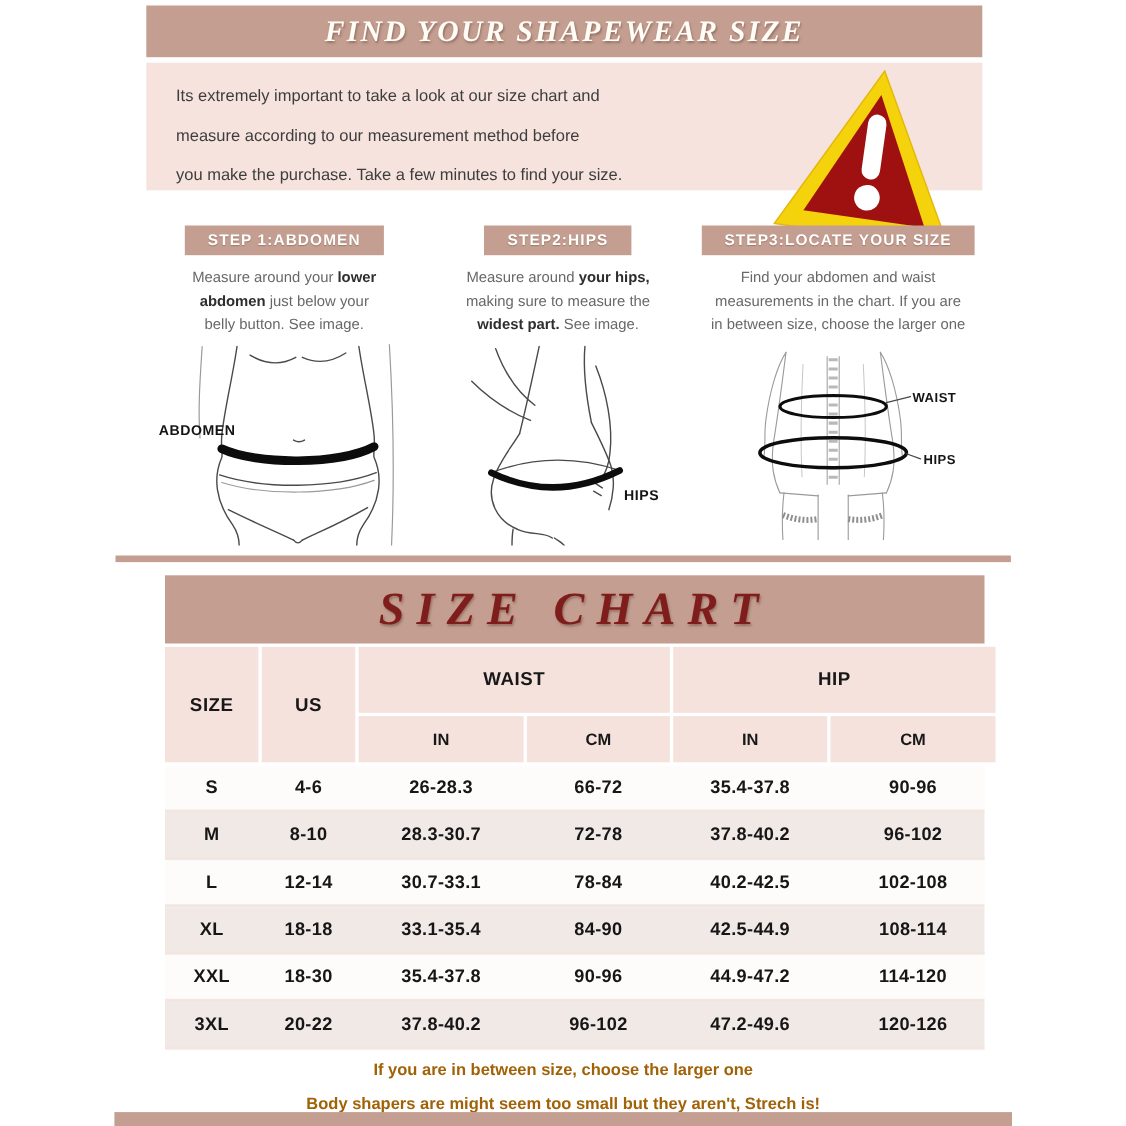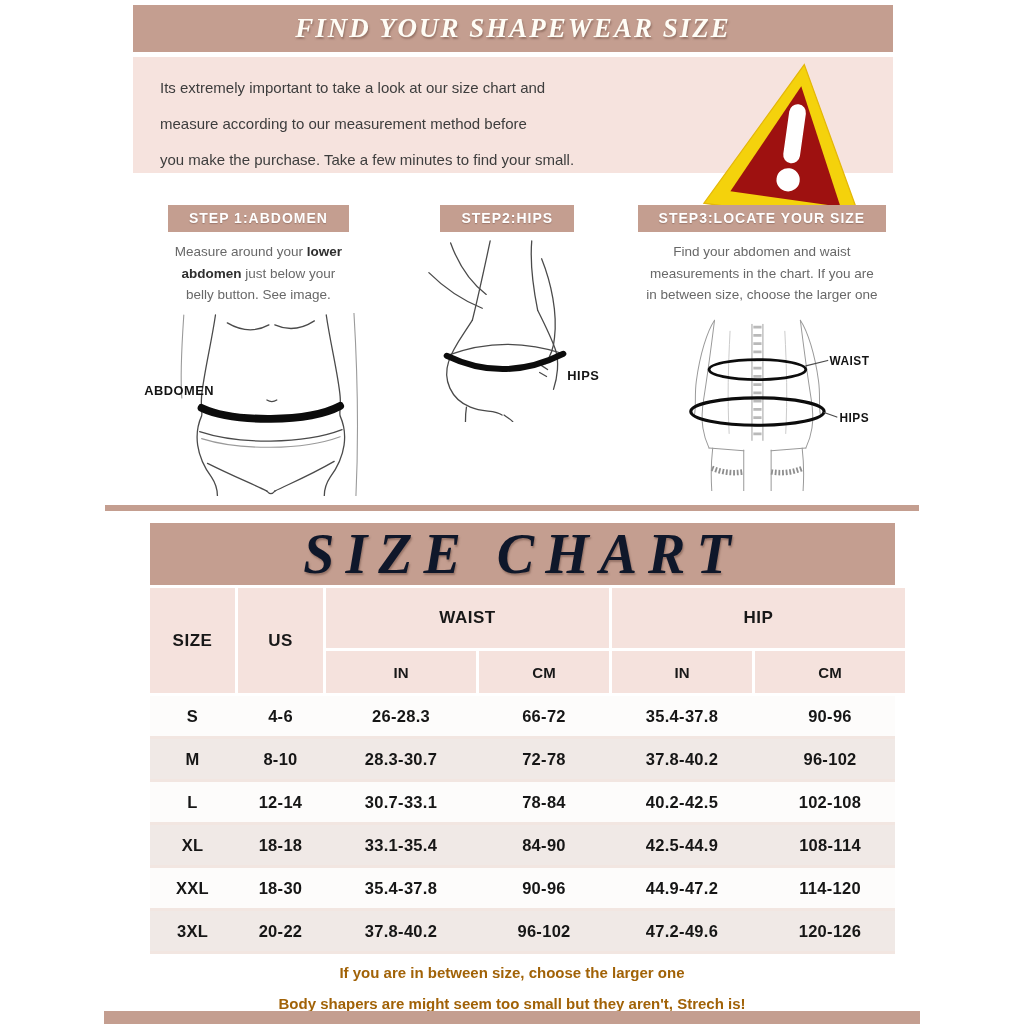--- a/index.html
+++ b/index.html
@@ -36,21 +36,21 @@
   .fig-band{fill:none;stroke:#0c0c0c;stroke-linecap:round;}
   .fig-label{font-family:"Liberation Sans",sans-serif;font-weight:bold;font-size:13px;fill:#141414;letter-spacing:.5px;}
 
   
   .divider{position:absolute;top:505px;left:105px;right:105px;height:6px;background:#c49e90;}
 
   
   .chart-wrap{position:absolute;top:523px;left:150px;right:129px;}
   .chart-banner{background:#c49e90;height:62px;display:flex;align-items:center;justify-content:center;}
   .chart-title{font-family:"Liberation Serif",serif;font-style:italic;font-weight:bold;
-               color:#0f172a;font-size:56px;letter-spacing:11px;
+               color:#7f1d1d;font-size:42px;letter-spacing:11px;
                text-shadow:1px 2px 2px rgba(110,78,68,.55);}
   .thead{display:grid;grid-template-columns:85px 85px 150px 130px 140px 150px;
          grid-template-rows:60px 42px;column-gap:3px;row-gap:3px;margin-top:3px;}
   .hcell{background:#f5e2dd;display:flex;align-items:center;justify-content:center;
          font-weight:bold;color:#181818;}
   .hcell.big{font-size:17px;letter-spacing:.5px;}
   .hcell.small{font-size:15px;}
   .span2r{grid-row:1 / span 2;}
   .span2c{grid-column:span 2;}
   .tbody{margin-top:3px;}
@@ -72,21 +72,21 @@
 <div class="page">
 
   <div class="top-wrap">
     <div class="banner">
       <span class="banner-title">FIND YOUR SHAPEWEAR SIZE</span>
     </div>
     <div class="intro">
       <div class="intro-lines">
         <div class="intro-line">Its extremely important to take a look at our size chart and</div>
         <div class="intro-line">measure according to our measurement method before</div>
-        <div class="intro-line">you make the purchase. Take a few minutes to find your small.</div>
+        <div class="intro-line">you make the purchase. Take a few minutes to find your size.</div>
       </div>
       <div class="warning">
         <svg viewBox="0 0 130 125" width="168" height="162">
           <polygon points="65,2 127,119 3,119" fill="#f4d20c" stroke="#e4b70a" stroke-width="1"></polygon>
           <polygon points="65,19 108,107 22,107" fill="#9e1110"></polygon>
           <rect x="58.5" y="33" width="13" height="46" rx="6.5" fill="#ffffff"></rect>
           <circle cx="65" cy="92" r="9" fill="#ffffff"></circle>
         </svg>
       </div>
     </div>
@@ -116,20 +116,25 @@
           <path class="fig-line" d="M64,152 C90,165 110,173 124,180"></path>
           <path class="fig-line" d="M192,150 C166,165 146,173 132,180"></path>
           <path class="fig-line" d="M124,180 q4,5 8,0"></path>
           <text class="fig-label" x="0" y="83">ABDOMEN</text>
         </svg>
       </div>
     </div>
 
     <div class="step step2">
       <div class="step-header">STEP2:HIPS</div>
+      <div class="step-text">
+          <div><span>Measure around </span><span class="b">your hips,</span></div>
+          <div><span>making sure to measure the</span></div>
+          <div><span class="b">widest part.</span><span> See image.</span></div>
+        </div>
       <div class="figure">
         <svg viewBox="0 0 230 185" width="234" height="183">
           <path class="fig-line" d="M98,2 C92,30 86,58 80,82"></path>
           <path class="fig-line" d="M140,2 C138,26 142,52 146,72"></path>
           <path class="fig-line" d="M58,4 C66,26 78,44 94,56"></path>
           <path class="fig-line" d="M36,34 C52,50 70,62 90,70"></path>
           <path class="fig-line" d="M150,20 C160,45 166,75 163,100 C162,112 158,120 154,126"></path>
           <path class="fig-line" d="M150,128 l6,4 m-8,3 l7,4"></path>
           <path class="fig-line" d="M80,82 C70,98 60,110 56,124 C50,142 58,162 78,170 C92,176 102,172 110,178"></path>
           <path class="fig-line" d="M146,72 C154,88 160,100 164,112 C168,124 166,140 162,152"></path>

